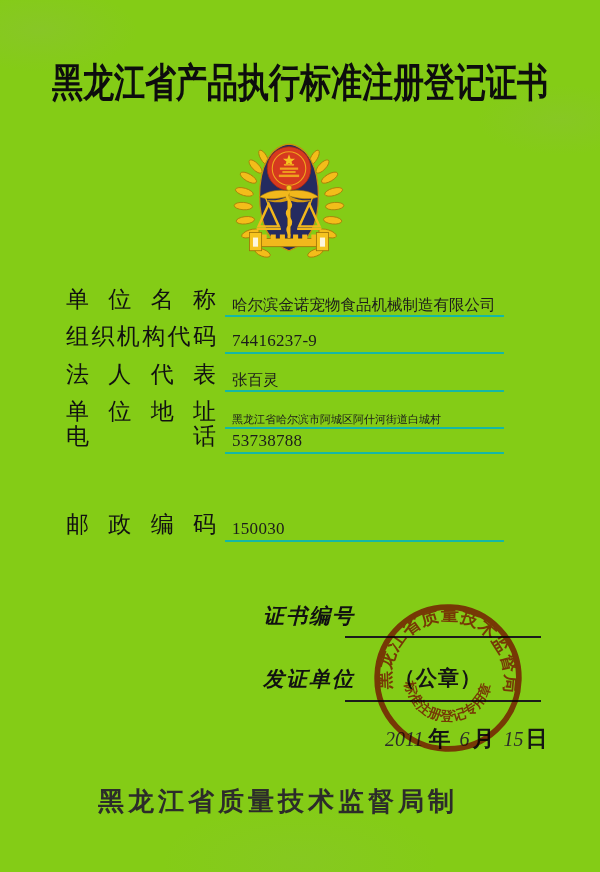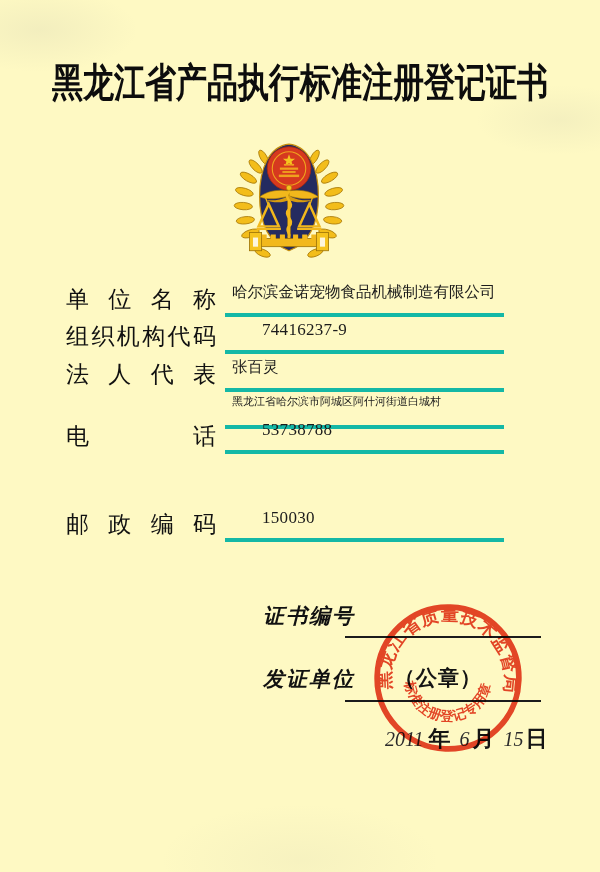--- a/index.html
+++ b/index.html
@@ -1,18 +1,18 @@
 <!DOCTYPE html>
 <html><head>
 <meta charset="utf-8">
 <style>
   html,body{margin:0;padding:0;background:#e8e8e6;}
   .page{
     position:relative;width:600px;height:872px;margin:0 auto;
-    background:#fef9c3;
+    background:#84cc16;
     font-family:"Liberation Sans",sans-serif;
     overflow:hidden;
   }
   .page::before{
     content:"";position:absolute;inset:0;
     background:
       radial-gradient(140px 60px at 40px 30px, rgba(160,160,155,.12), transparent 70%),
       radial-gradient(120px 50px at 560px 120px, rgba(160,160,155,.10), transparent 70%),
       radial-gradient(200px 80px at 300px 860px, rgba(160,160,155,.08), transparent 70%);
     pointer-events:none;
@@ -28,28 +28,28 @@
   .emblem{position:absolute;left:228px;top:131px;width:122px;height:138px;}
   
   .row{position:absolute;left:66px;width:440px;height:30px;}
   .flabel{
     position:absolute;left:0;bottom:6px;width:150px;
     font-size:23px;font-weight:400;color:#111;line-height:1;
     text-align:justify;text-align-last:justify;
   }
   .fvalue{
     position:absolute;left:159px;bottom:0;width:279px;height:30px;
-    border-bottom:4px solid #14b8a6;
-    display:flex;align-items:flex-start;
+    border-bottom:2px solid #14b8a6;
+    display:flex;align-items:flex-end;
   }
   .fvalue .vtext{
     padding:0 0 1px 7px;font-family:"Liberation Serif",serif;
     font-size:15.5px;color:#1c1c1c;white-space:pre;line-height:1.15;
   }
-  .fvalue .latin{font-size:17px;letter-spacing:.3px;margin-left:30px;}
+  .fvalue .latin{font-size:17px;letter-spacing:.3px;}
   
   .clabel{
     position:absolute;left:263px;width:90px;
     font-size:21px;font-weight:900;color:#111;line-height:1;
     text-align:justify;text-align-last:justify;font-style:italic;
   }
   .cline{position:absolute;left:345px;width:196px;height:2px;background:#1b1b1b;}
   .issuer-value{
     position:absolute;left:394px;top:664px;
     font-size:21px;font-weight:700;color:#141414;letter-spacing:1px;text-align:center;
@@ -162,20 +162,21 @@
         <span class="vtext latin">74416237-9</span>
       </div>
   </div>
   <div class="row" style="top:362px">
     <div class="flabel">法人代表</div>
     <div class="fvalue">
         <span class="vtext">张百灵</span>
       </div>
   </div>
   <div class="row" style="top:399px">
+    <div class="flabel">单位地址</div>
     <div class="fvalue">
         <span class="vtext" style="font-size:11px">黑龙江省哈尔滨市阿城区阿什河街道白城村</span>
       </div>
   </div>
   <div class="row" style="top:424px">
     <div class="flabel">电话</div>
     <div class="fvalue">
         <span class="vtext latin">53738788</span>
       </div>
   </div>
@@ -212,14 +213,15 @@
       </defs>
       <text fill="#e23b24" font-size="17.5" font-weight="bold" font-family="Liberation Sans, sans-serif">
         <textPath href="#sealOuter" startOffset="2" textLength="200" lengthAdjust="spacing">黑龙江省质量技术监督局</textPath>
       </text>
       <text fill="#e23b24" font-size="13" font-weight="bold" font-family="Liberation Sans, sans-serif">
         <textPath href="#sealInner" startOffset="2" textLength="120" lengthAdjust="spacing">标准注册登记专用章</textPath>
       </text>
     </svg>
   </div>
 
+  <div class="footer">黑龙江省质量技术监督局制</div>
 
 </div>
 
 </body></html>

